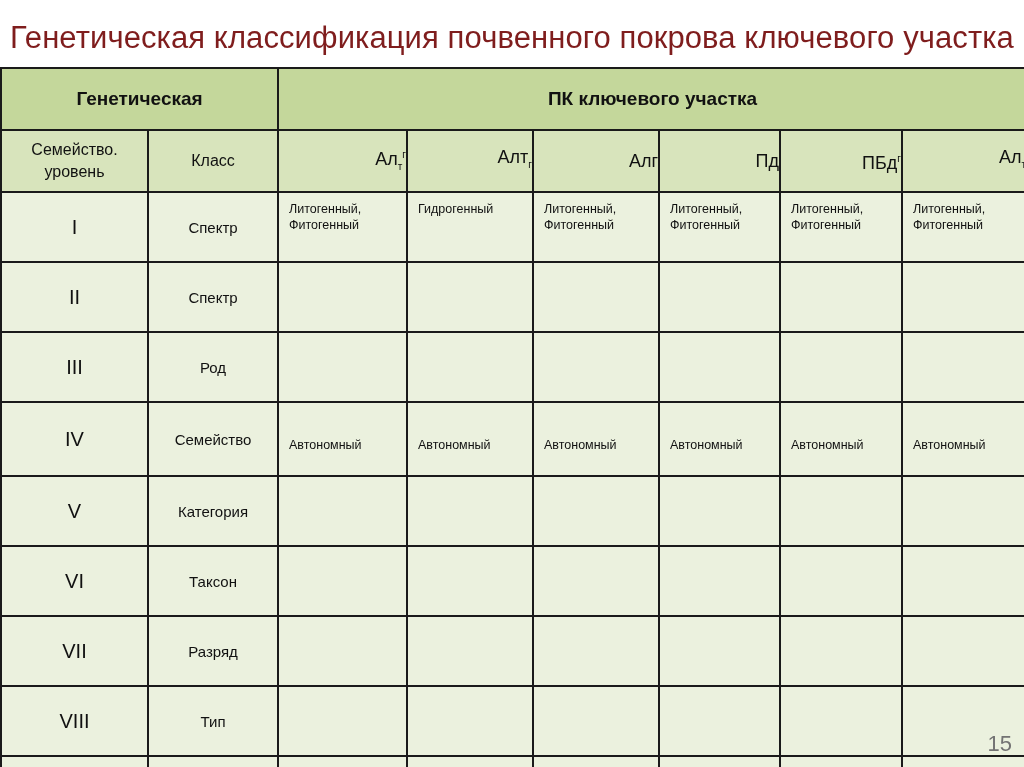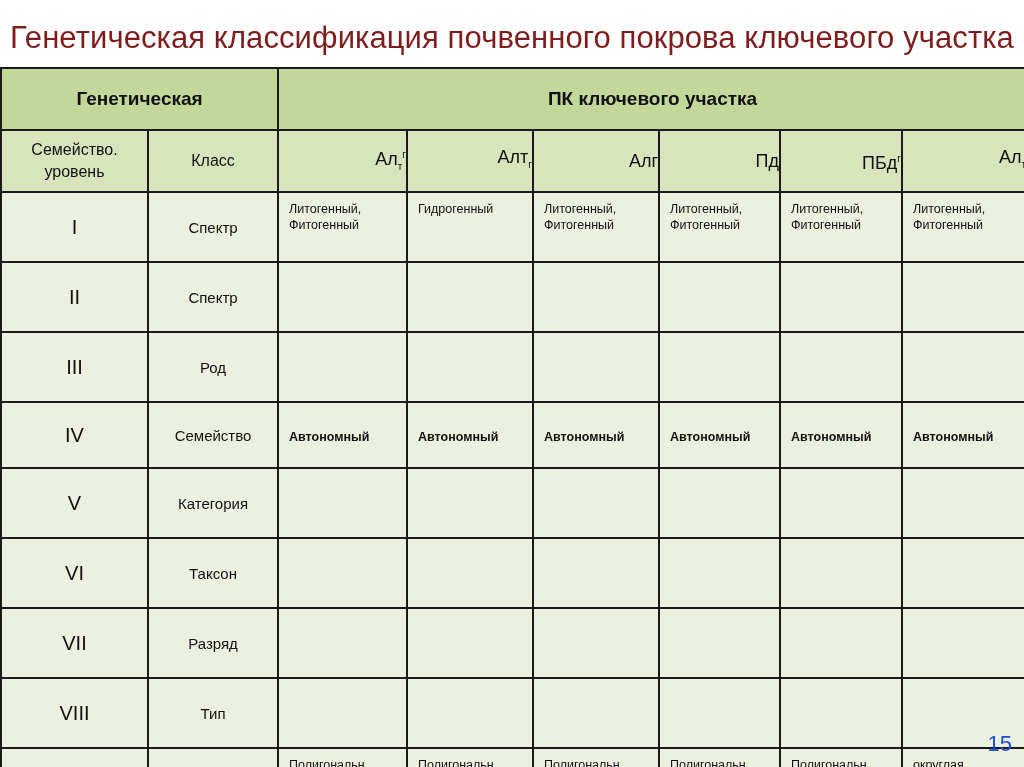--- a/index.html
+++ b/index.html
@@ -9,24 +9,24 @@
            font-size:31px; line-height:48px; white-space:nowrap; color:#7f1d1d; letter-spacing:0.1px; }
   table { position:absolute; left:0; top:67px; border-collapse:collapse; table-layout:fixed; width:1026px; }
   td { border:2px solid #1a1a1a; padding:0; vertical-align:middle; text-align:center; overflow:hidden; }
   tr.h1 td { background:#c4d79b; height:60px; font-weight:bold; font-size:19px; }
   tr.h2 td { background:#d8e4bc; height:60px; font-size:16px; line-height:22px; }
   tr.h2 td.col-code { font-size:18px;text-align:right; }
   tr.body td { background:#ebf1de; height:60px; }
   td.level { font-size:20px; }
   td.taxon { font-size:15px;margin-top:23px; }
   td.val { font-size:12.5px; text-align:left; vertical-align:top; padding:8px 0 0 10px; line-height:16px;margin-top:40px; }
-  td.val.mid { vertical-align:middle; padding-top:4px;font-weight:bold; }
+  td.val.mid { vertical-align:middle; padding-top:12px; }
   td.val.top { }
   sub, sup { font-size:10px; }
-  .pagenum { position:absolute; right:12px; bottom:10px; font-size:22px; color:#1d4ed8; }
+  .pagenum { position:absolute; right:12px; bottom:10px; font-size:22px; color:#737373; }
 </style>
 </head>
 <body>
 
 <div class="title">Генетическая классификация почвенного покрова ключевого участка</div>
 
 <table>
   <colgroup>
     <col style="width:147px">
       <col style="width:130px">

